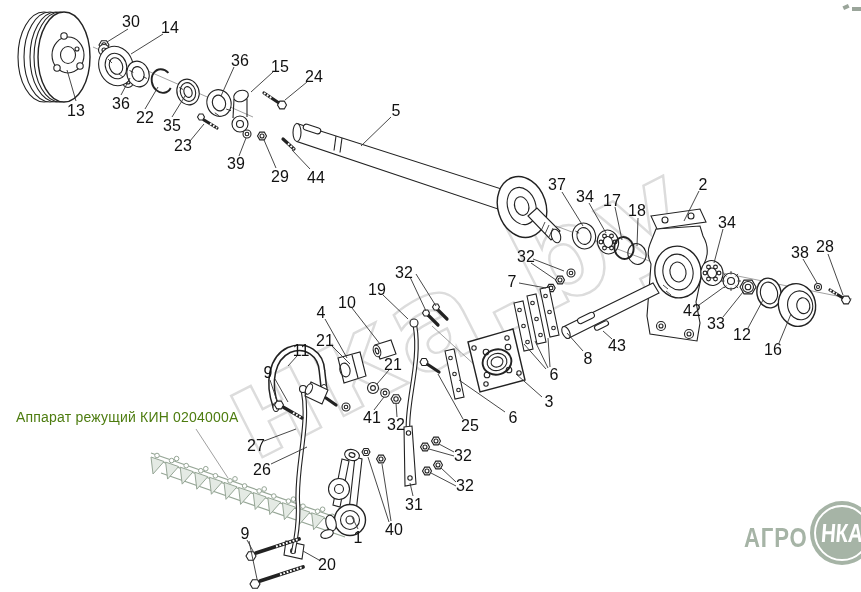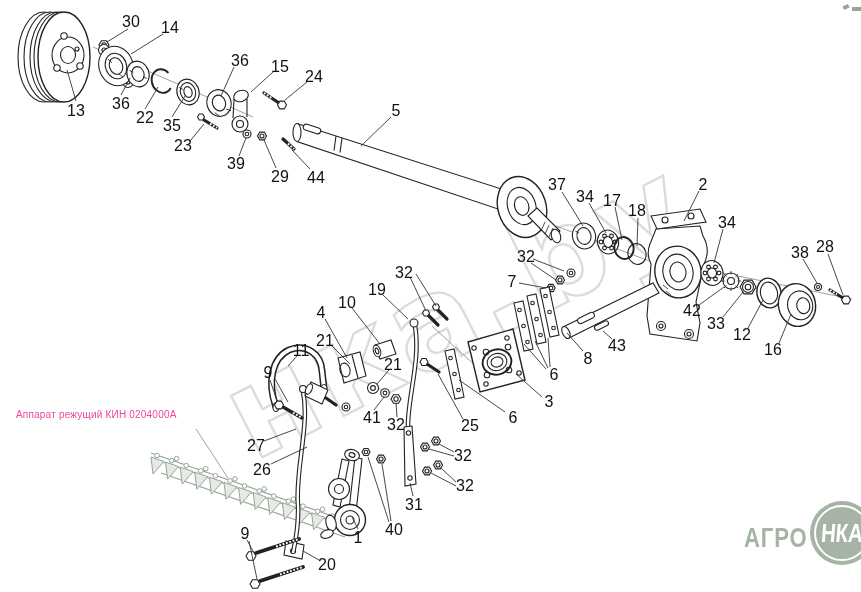--- a/index.html
+++ b/index.html
@@ -22,21 +22,21 @@
   .tubeW{fill:none;stroke:#fff;stroke-width:4;}
   .leader{stroke:#333;stroke-width:.9;}
   .plabel{font:16px "Liberation Sans","DejaVu Sans",sans-serif;fill:#111;
           text-anchor:middle;dominant-baseline:central;}
   .wm{font-weight:bold;font-size:126px;font-family:"DejaVu Sans",sans-serif;
       fill:none;stroke:#dcdcdc;stroke-width:2.4;letter-spacing:4px;}
   .rail{fill:none;stroke:#96a696;stroke-width:1.2;}
   .knife{fill:#e4eae4;stroke:#96a696;stroke-width:1;}
   .rivet{fill:#fff;stroke:#96a696;stroke-width:1;}
   
-  .title{position:absolute;left:16px;top:409px;font-size:10px;color:#ec4899;letter-spacing:.2px;}
+  .title{position:absolute;left:16px;top:409px;font-size:14px;color:#4d7c0f;letter-spacing:.2px;}
   
   .logo{position:absolute;left:744px;top:500px;width:146px;height:74px;}
   .logo .agro{position:absolute;left:0;top:23px;font-size:27px;font-weight:bold;color:#a6b4a6;
               transform:scaleX(.82);transform-origin:left center;letter-spacing:1px;}
   .logo .lcircle{position:absolute;left:66px;top:1px;width:64px;height:64px;border-radius:50%;
               background:#a6b4a6;}
   .logo .lring{position:absolute;left:4px;top:4px;right:4px;bottom:4px;border:2px solid #fff;border-radius:50%;}
   .logo .nka{position:absolute;left:0;top:0;width:100%;height:100%;display:flex;align-items:center;
              justify-content:center;color:#fff;font-weight:bold;font-size:26px;
              transform:scaleX(.78) skewX(-6deg);}

